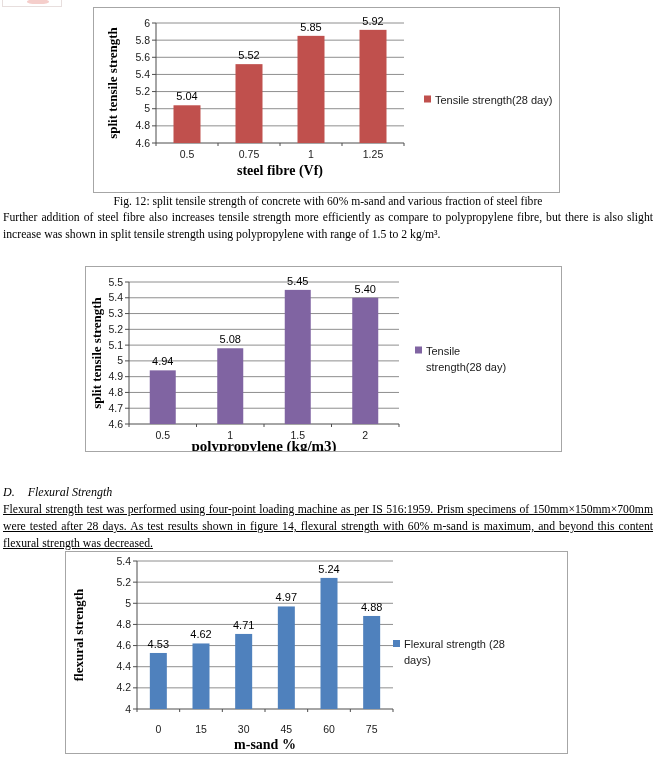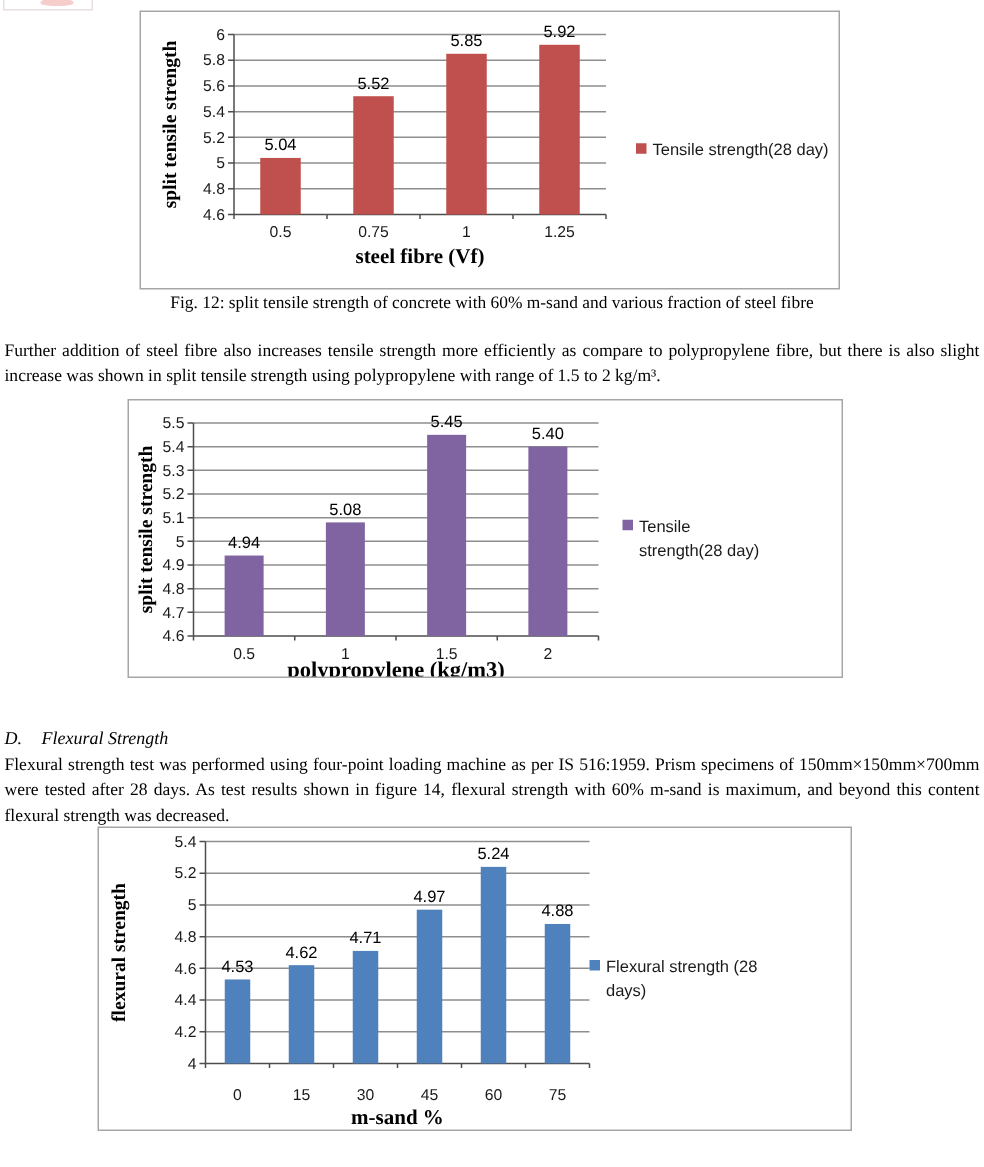--- a/index.html
+++ b/index.html
@@ -19,22 +19,22 @@
   #fig14-box{left:65px;top:551px;width:501px;height:201px;}
 
   .caption{position:absolute;left:0;width:656px;text-align:center;
            font-size:11.6px;line-height:14px;}
   #caption12{top:195px;}
   #caption13{top:455px;}
   #caption14{top:756px;}
 
   .para{position:absolute;left:3px;width:650px;text-align:justify;
         font-size:11.7px;line-height:17px;}
-  #para1{top:225px;}
-  #para2{top:501px;}
+  #para1{top:209px;}
+  #para2{top:501px;text-decoration:underline;}
 
   #sectionD{position:absolute;left:3px;top:485px;font-size:12px;font-style:italic;}
   #sectionD .dlabel{margin-right:13px;}
 
   
   .tick{font-family:"Liberation Sans",sans-serif;font-size:10.5px;fill:#1a1a1a;}
   .dlabel2{font-family:"Liberation Sans",sans-serif;font-size:11px;fill:#000;}
   .legendtxt{font-family:"Liberation Sans",sans-serif;font-size:11px;fill:#1a1a1a;}
   .xtitle{font-family:"Liberation Serif",serif;font-weight:bold;fill:#000;}
   .ytitle{font-family:"Liberation Serif",serif;font-weight:bold;font-size:13px;fill:#000;}

